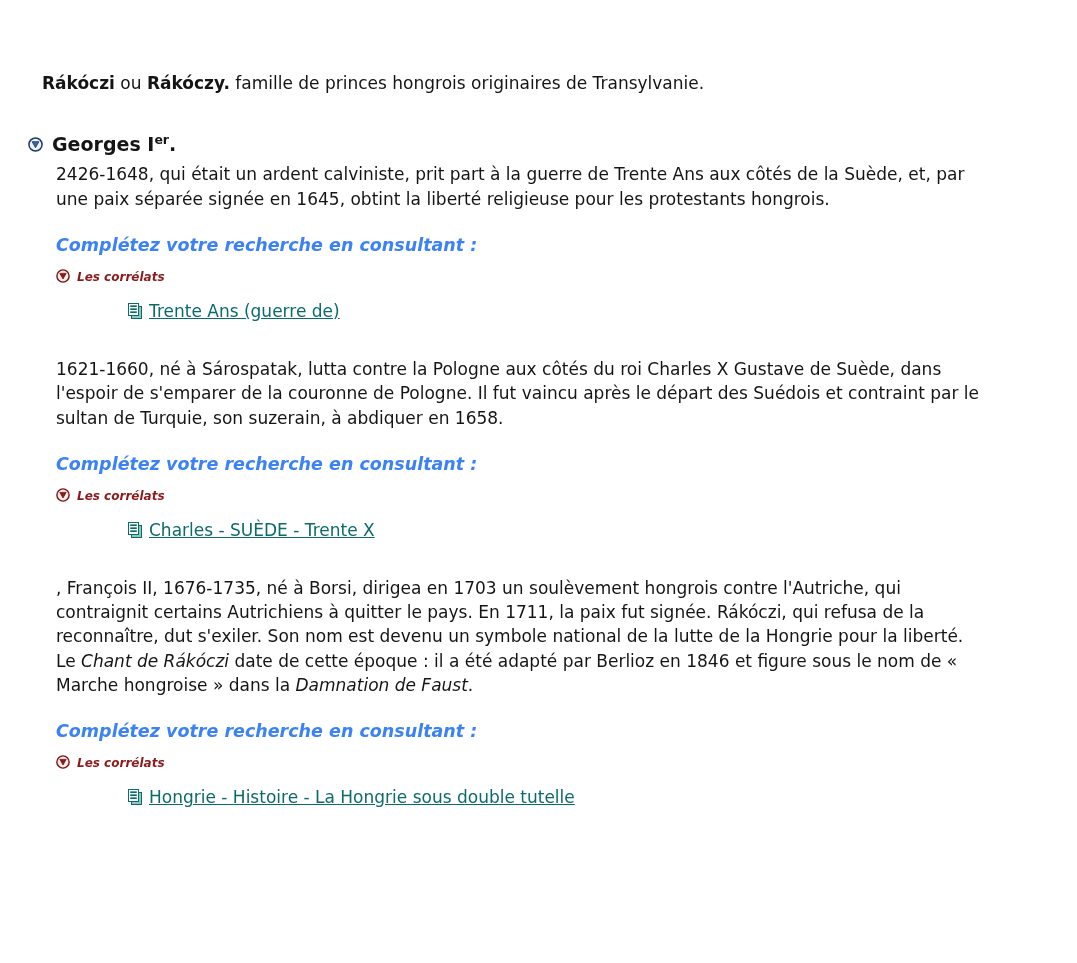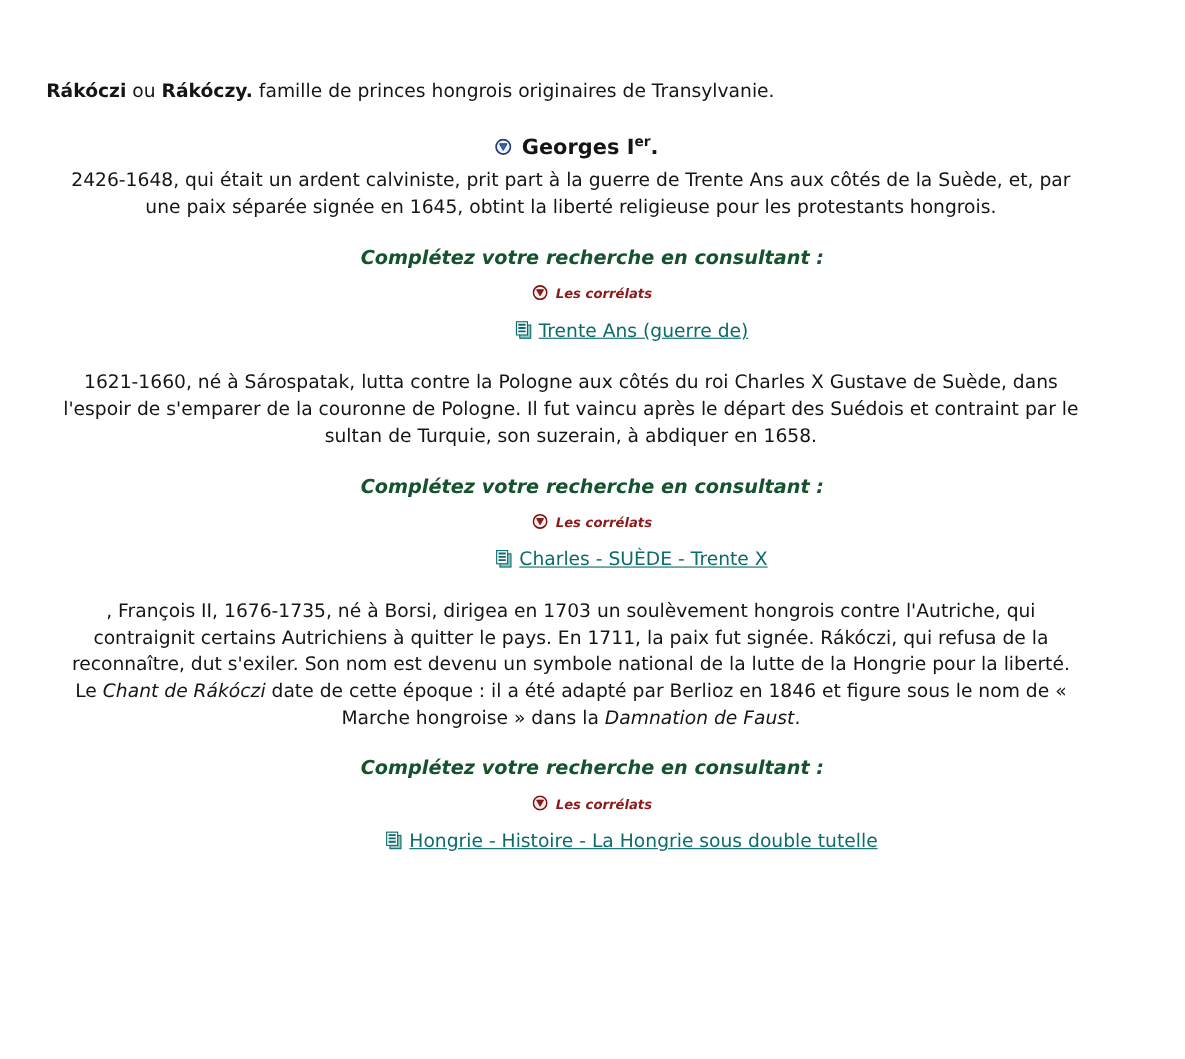--- a/index.html
+++ b/index.html
@@ -4,30 +4,30 @@
 <style>
   html, body { margin:0; padding:0; }
   body {
     width:1077px; height:963px; background:#ffffff; color:#151515;
     font-family:"DejaVu Sans","Liberation Sans",sans-serif;
     font-size:17px; overflow:hidden;
   }
   .page { padding:71px 56px 0 28px; }
   .title { margin:0 0 0 14px; line-height:24px; }
   .b { font-weight:bold; }
-  .entry { margin-top:20px;text-align:center; }
+  .entry { margin-top:31px; }
   .sec-heading { font-size:19px; line-height:27px; }
   .sec-heading .h-prefix { font-weight:400; }
   .sec-heading .h-bold { font-weight:bold; }
   .sec-heading sup { font-size:12.5px; font-weight:bold; }
   .marker { display:inline-block; margin-right:9px; vertical-align:-1px; }
   .sec-body { margin:3px 0 0 28px; max-width:926px; line-height:24.3px; }
   .it { font-style:italic; }
   .prompt {
-    margin:22px 0 0 28px; color:#14532d; font-weight:bold; font-style:italic;
+    margin:22px 0 0 28px; color:#3b82f6; font-weight:bold; font-style:italic;
     font-size:17.5px; line-height:24px;
   }
   .correlats {
     margin:9px 0 0 28px; color:#8b1a1a; font-weight:bold; font-style:italic;
     font-size:12px; line-height:23px;
   }
   .marker-red { display:inline-block; margin-right:7px; vertical-align:-2px; }
   .link-row { margin:8px 0 0 98px; line-height:24px; }
   .doc { display:inline-block; vertical-align:-3px; margin-right:5px; }
   .xlink { color:#0b6b6b; text-decoration:underline; cursor:pointer; }

